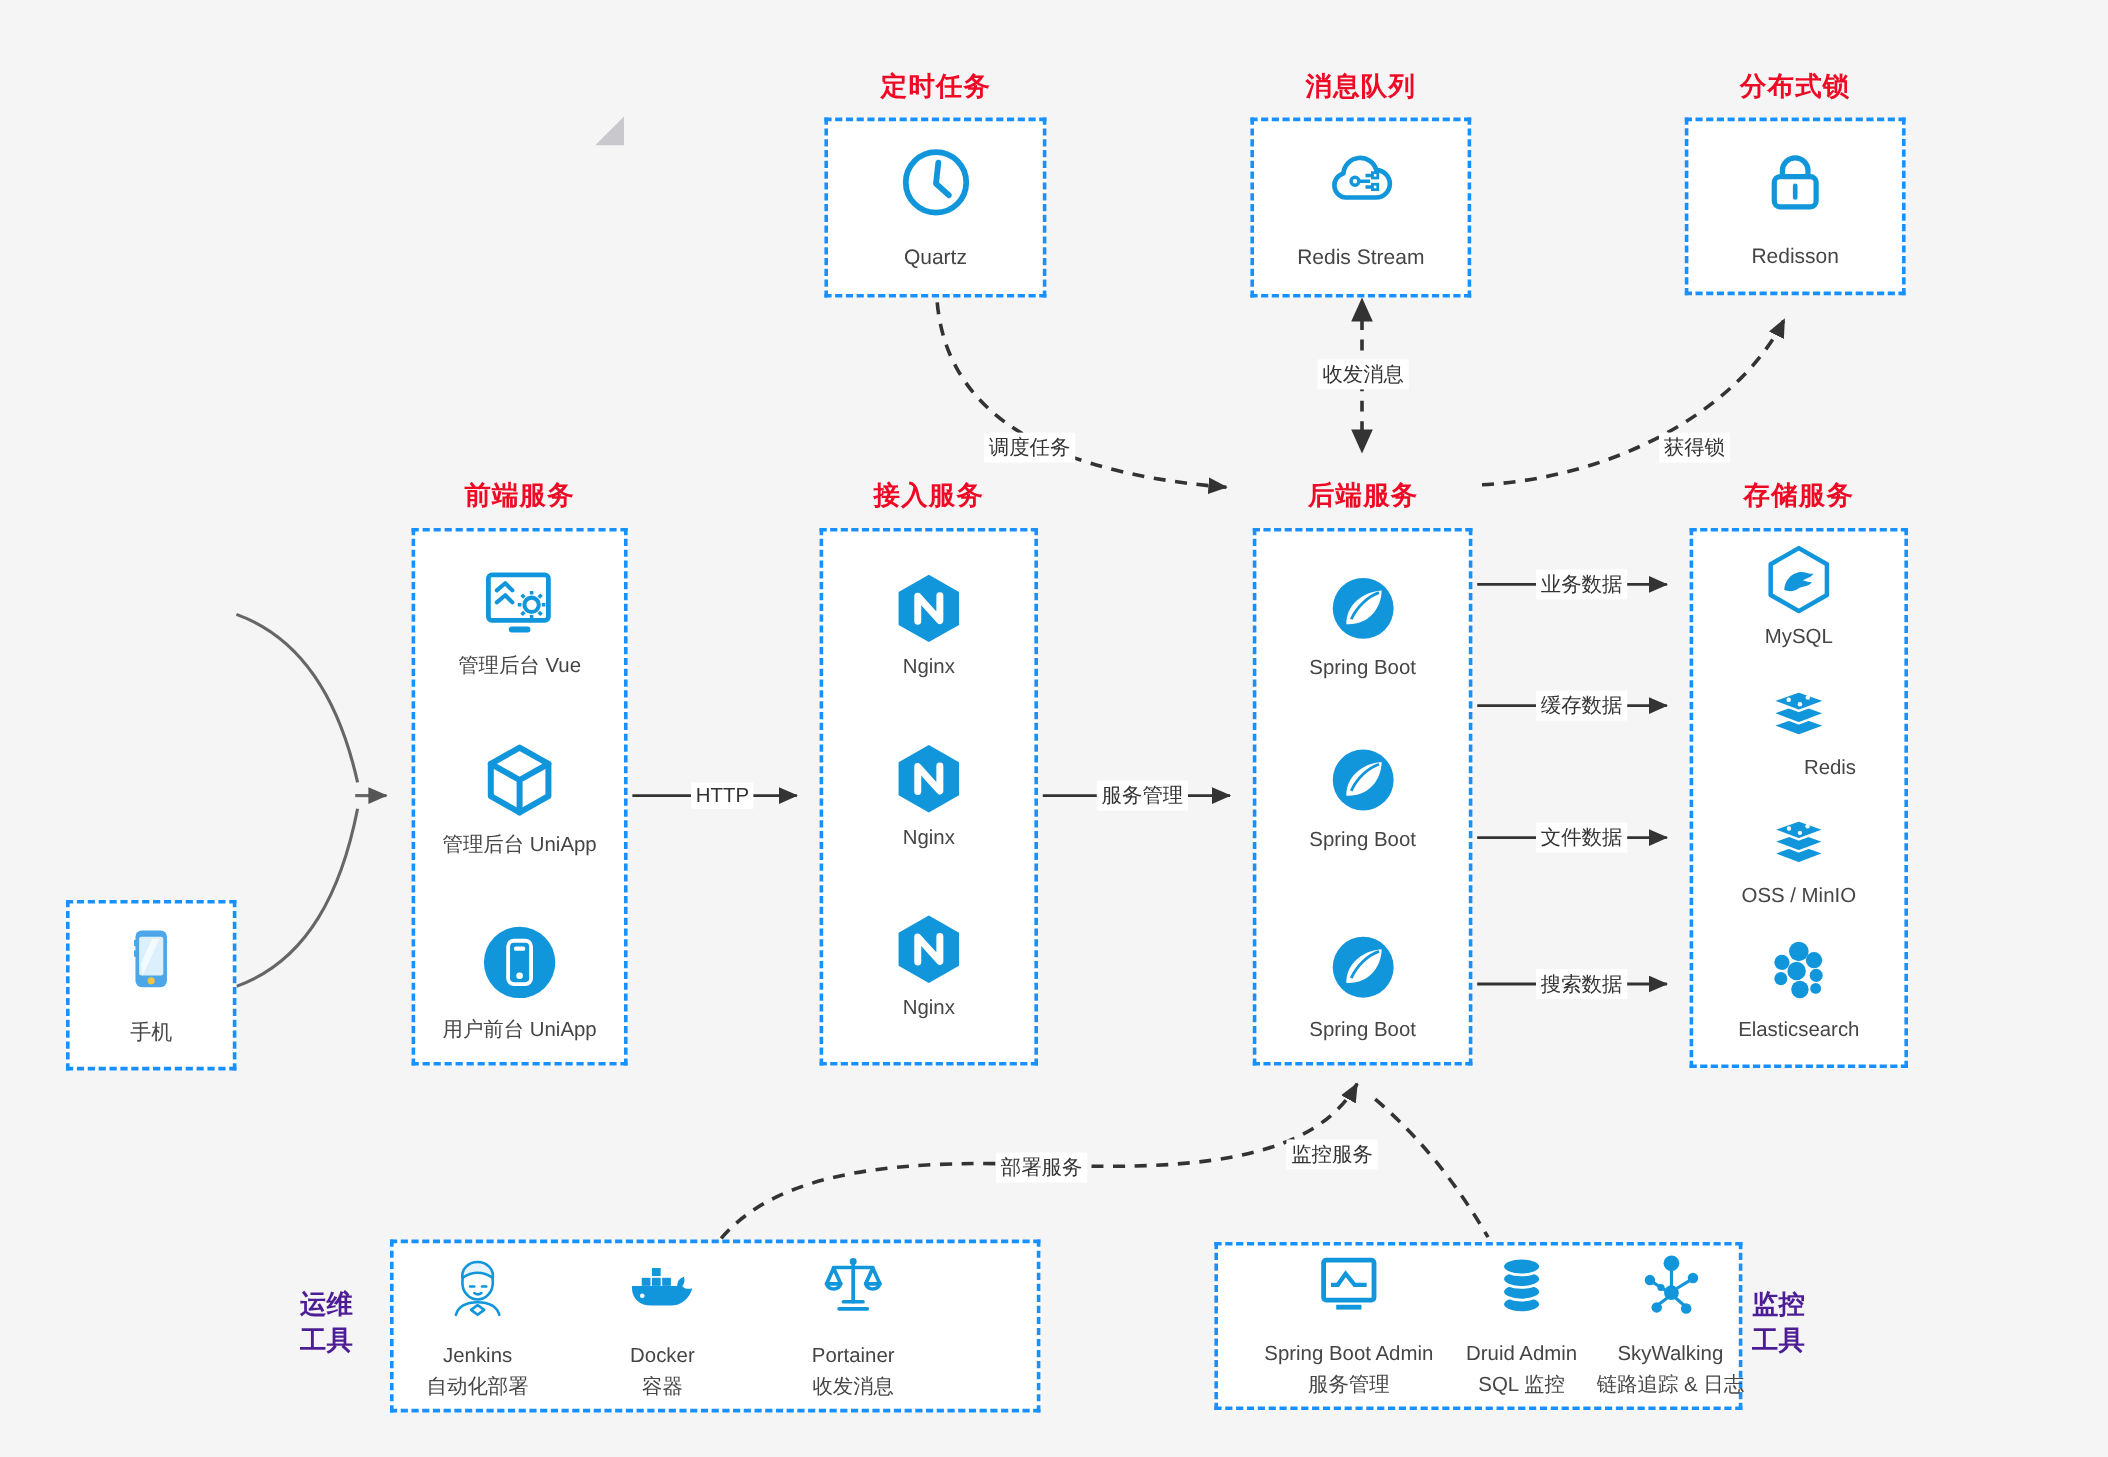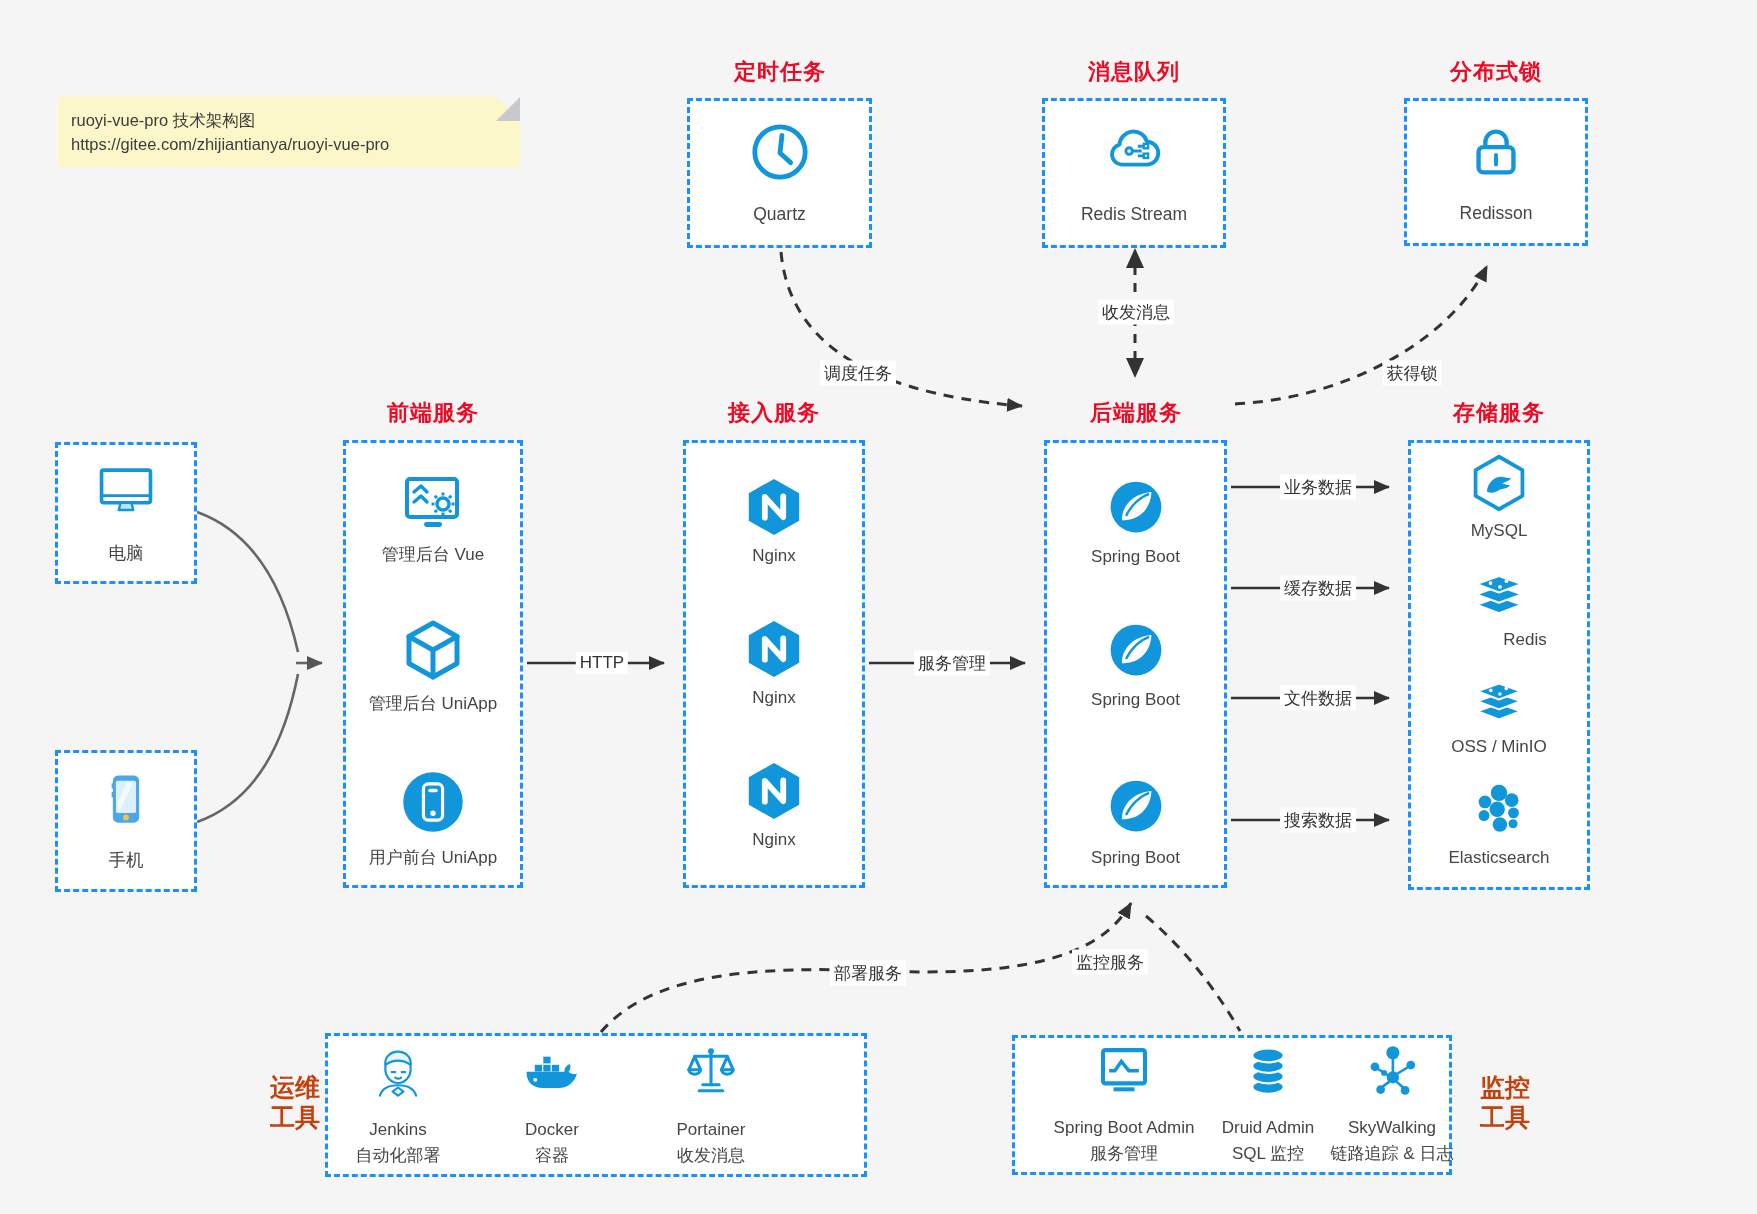--- a/index.html
+++ b/index.html
@@ -7,22 +7,22 @@
           font-family:"Liberation Sans","DejaVu Sans",sans-serif;overflow:hidden;}
   
   .note{position:absolute;left:58px;top:97px;width:462px;height:70px;background:#fbf7c8;
         clip-path:polygon(0 0,calc(100% - 24px) 0,100% 24px,100% 100%,0 100%);
         color:#3c3c3c;font-size:16.5px;line-height:24px;padding:11px 0 0 13px;box-sizing:border-box;}
   .note-fold{position:absolute;left:496px;top:97px;width:0;height:0;
         border-left:24px solid transparent;border-bottom:24px solid #c9c9cd;}
   
   .gtitle{position:absolute;width:200px;text-align:center;color:#ee0a24;
           font-size:22px;font-weight:700;letter-spacing:1px;}
-  .gtitle2{position:absolute;width:70px;text-align:right;color:#c2410c;
-          font-size:25px;font-weight:700;line-height:30px;}
+  .gtitle2{position:absolute;width:70px;text-align:left;color:#4c1d95;
+          font-size:22px;font-weight:700;line-height:30px;}
   
   .dbox{position:absolute;border:3px dashed #1890ff;background:#ffffff;box-sizing:border-box;}
   
   .nodebox{display:flex;flex-direction:column;align-items:center;justify-content:center;gap:21px;}
   .nlabel{color:#454545;font-size:17.5px;}
   
   .item{position:absolute;left:0;width:100%;text-align:center;}
   .ic{display:block;margin:0 auto;}
   .ilabel{position:absolute;left:0;width:100%;text-align:center;color:#454545;font-size:17px;white-space:nowrap;}
   
@@ -200,24 +200,20 @@
     <polygon points="1126,268 1144,268 1135,248" fill="#333"></polygon>
     <polygon points="1126,358 1144,358 1135,378" fill="#333"></polygon>
 
     <path d="M1235 404 C1348 398 1450 340 1487 266" fill="none" stroke="#333" stroke-width="3" stroke-dasharray="10 8" marker-end="url(#mA)"></path>
 
     <path d="M601 1032 C652 972 760 966 878 971 C1010 976 1098 962 1131 903" fill="none" stroke="#333" stroke-width="3" stroke-dasharray="10 8" marker-end="url(#mA)"></path>
 
     <path d="M1146 916 C1186 950 1216 990 1240 1031" fill="none" stroke="#333" stroke-width="3" stroke-dasharray="10 8"></path>
   </svg>
 
-  <div class="note">
-    <div>ruoyi-vue-pro 技术架构图</div>
-    <div>https://gitee.com/zhijiantianya/ruoyi-vue-pro</div>
-  </div>
   <div class="note-fold"></div>
 
   <div class="gtitle" style="left:680px;top:57px;">定时任务</div>
   <div class="gtitle" style="left:1034px;top:57px;">消息队列</div>
   <div class="gtitle" style="left:1396px;top:57px;">分布式锁</div>
   <div class="gtitle" style="left:333px;top:398px;">前端服务</div>
   <div class="gtitle" style="left:674px;top:398px;">接入服务</div>
   <div class="gtitle" style="left:1036px;top:398px;">后端服务</div>
   <div class="gtitle" style="left:1399px;top:398px;">存储服务</div>
 
@@ -233,26 +229,20 @@
       </svg>
     <div class="nlabel">Redisson</div>
   </div>
   <div class="dbox nodebox" style="left:1042px;top:98px;width:184px;height:150px;">
     <svg class="ic" width="62" height="62" viewBox="0 0 64 64">
         <use href="#i-cloud"></use>
       </svg>
     <div class="nlabel">Redis Stream</div>
   </div>
 
-  <div class="dbox nodebox" style="left:55px;top:442px;width:142px;height:142px;">
-    <svg class="ic" width="58" height="58" viewBox="0 0 64 64">
-        <use href="#i-pc"></use>
-      </svg>
-    <div class="nlabel">电脑</div>
-  </div>
   <div class="dbox nodebox" style="left:55px;top:750px;width:142px;height:142px;">
     <svg class="ic" width="56" height="56" viewBox="0 0 64 64">
         <use href="#i-emoji-phone"></use>
       </svg>
     <div class="nlabel">手机</div>
   </div>
 
   <div class="dbox" style="left:343px;top:440px;width:180px;height:448px;"></div>
   <div class="item" style="left:343px;width:180px;top:472px;">
       <svg class="ic" width="64" height="64" viewBox="0 0 64 64">

